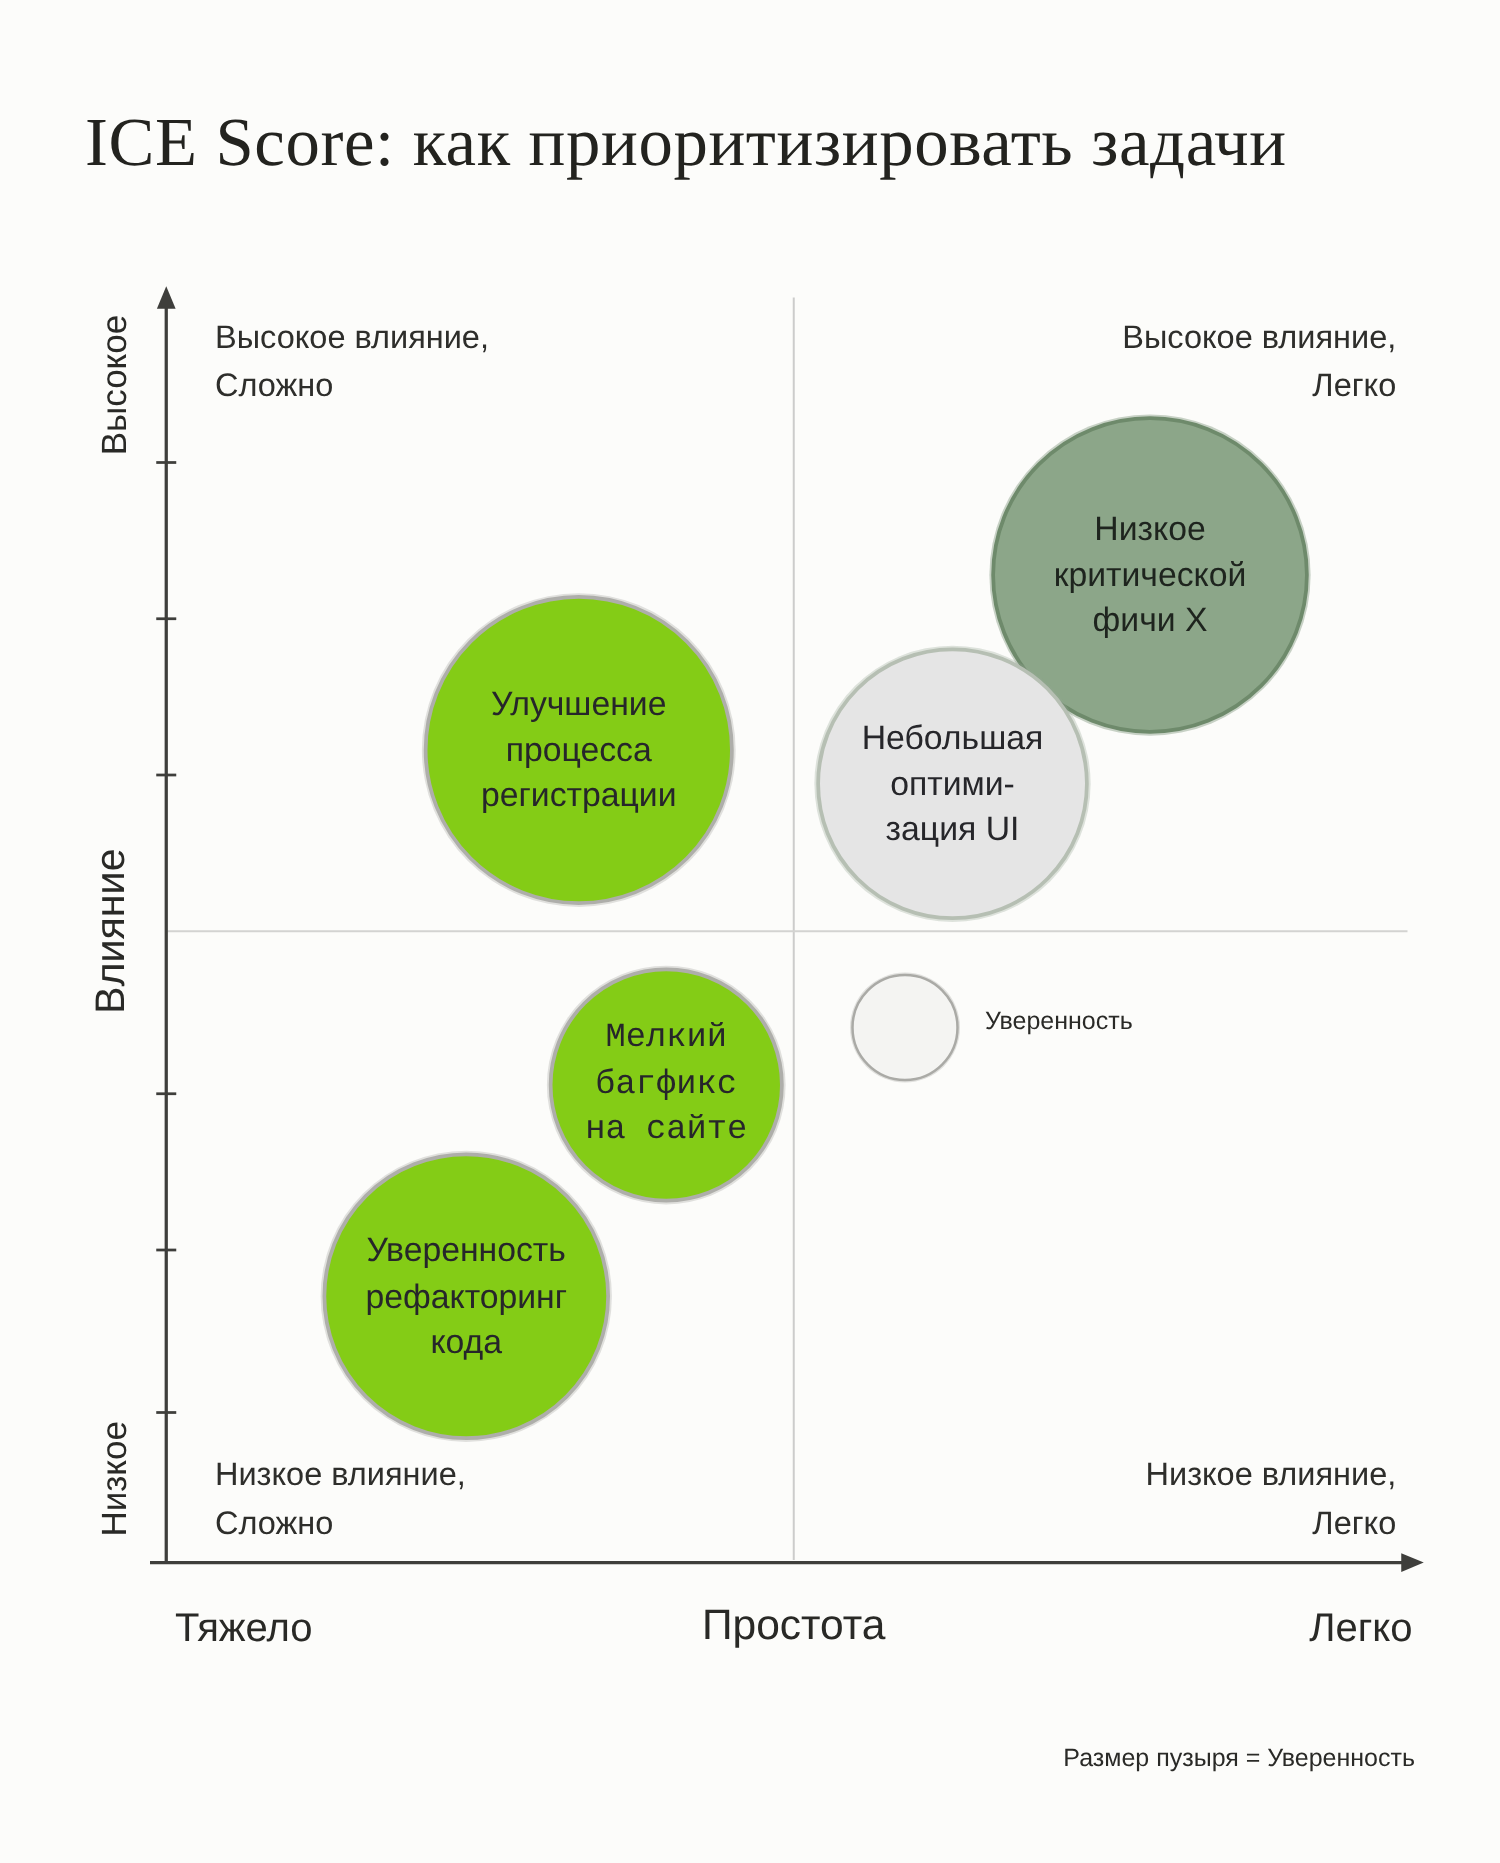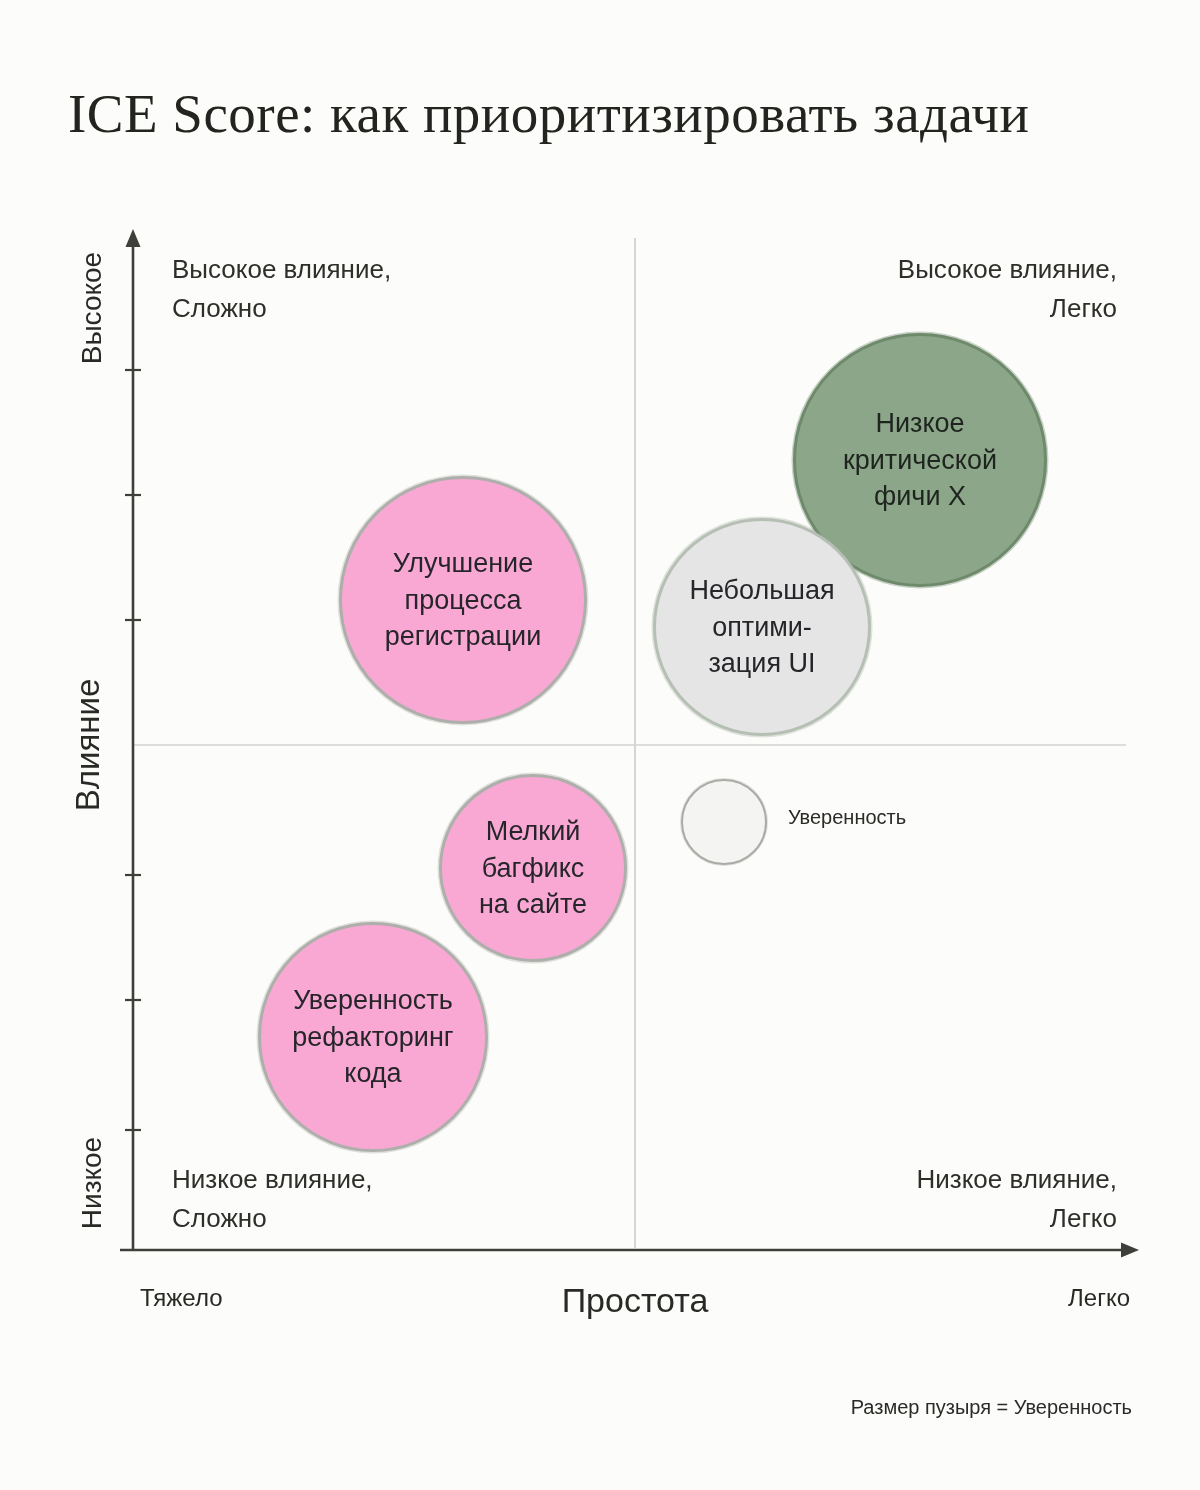--- a/index.html
+++ b/index.html
@@ -38,21 +38,21 @@
     text-align: center;
     z-index: 2;
   }
   .bubble .bubble-label {
     white-space: pre-line;
     font-size: 27px;
     line-height: 1.35;
     color: #26262a;
   }
   .bubble.gray {
-    background: #f9a8d4;
+    background: #84cc16;
     border: 3px solid #aeaeaa;
     box-shadow: 0 0 0 1.5px rgba(160,160,156,0.30);
     text-align: center;
   }
   .bubble.greenish {
     background: #e5e5e5;
     border: 3px solid #b6bfb3;
     box-shadow: 0 0 0 1.5px rgba(150,165,148,0.30);
   }
   .bubble.green {
@@ -67,21 +67,21 @@
     box-shadow: 0 0 0 1px rgba(160,160,156,0.30);
   }
   .rot-label {
     transform: translate(-50%, -50%) rotate(-90deg);
     font-size: 28px;
     color: #292926;
     white-space: nowrap;
     z-index: 3;
   }
   .rot-label.big { font-size: 33px; }
-  .x-label { font-size: 24px; color: #292926; z-index: 3; white-space: nowrap; }
+  .x-label { font-size: 32px; color: #292926; z-index: 3; white-space: nowrap; }
   .x-label.big { font-size: 34px; transform: translateX(-50%); }
   .legend-text { font-size: 20px; color: #2a2a27; z-index: 3; white-space: nowrap; }
 </style>
 </head>
 <body>
 
 <div class="abs page-title">ICE Score: как приоритизировать задачи</div>
 
 <svg class="abs axes-svg" width="1200" height="1490" viewBox="0 0 1200 1490">
   <g>
@@ -132,21 +132,21 @@
 оптими-
 зация UI</span>
 </div>
 
 <div class="abs bubble gray" style="left:258px; top:922px; width:230px; height:230px;">
   <span class="bubble-label">Уверенность
 рефакторинг
 кода</span>
 </div>
 
-<div class="abs bubble gray" style="left:439px; top:774px; width:188px; height:188px;">
+<div class="abs bubble gray" style="left:439px; top:774px; width:188px; height:188px;font-family:Liberation Mono, monospace;">
   <span class="bubble-label">Мелкий
 багфикс
 на сайте</span>
 </div>
 
 <div class="abs bubble small" style="left:681px; top:779px; width:86px; height:86px;"></div>
 <div class="abs legend-text" style="left:788px; top:806px;">Уверенность</div>
 
 <div class="abs rot-label" style="left:92px; top:308px;">Высокое</div>
 <div class="abs rot-label big" style="left:88px; top:745px;">Влияние</div>

